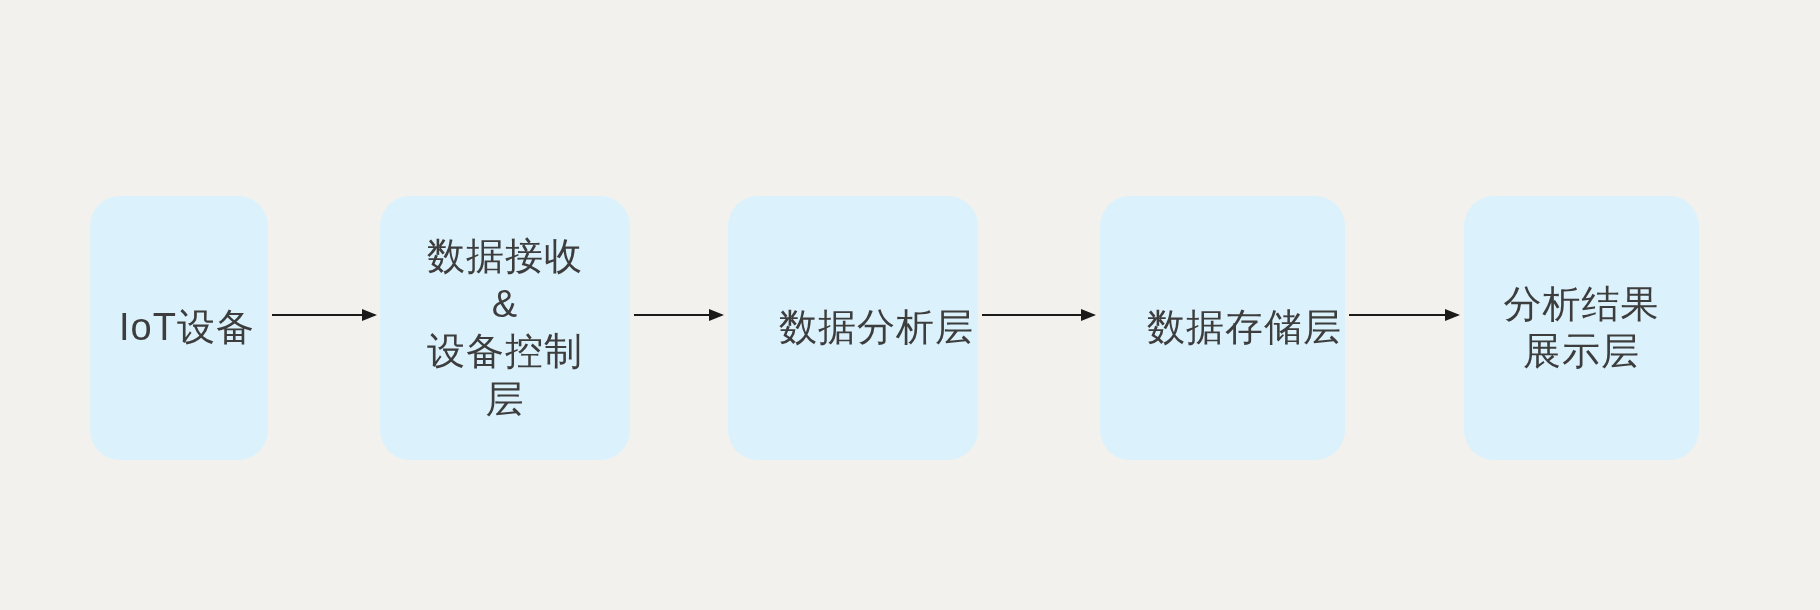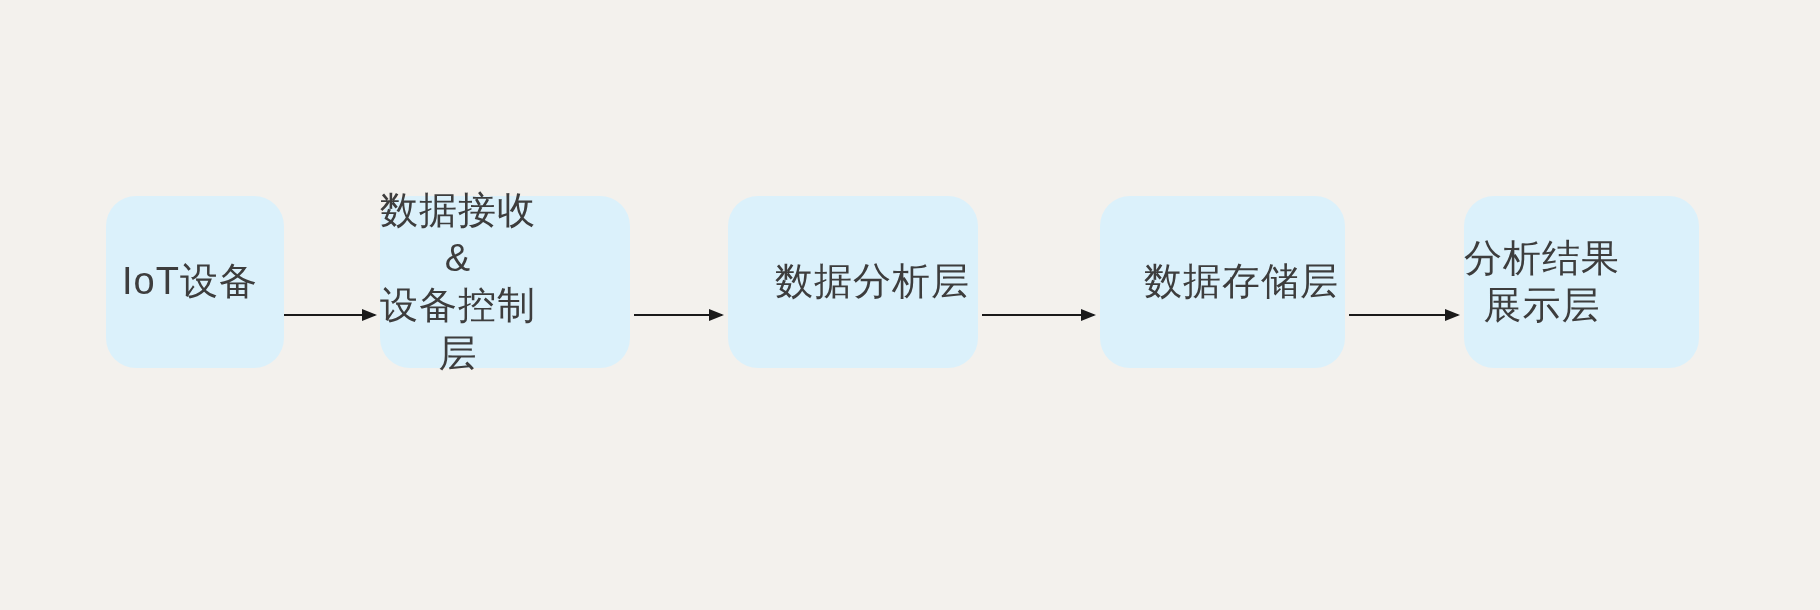--- a/index.html
+++ b/index.html
@@ -30,36 +30,37 @@
     height: 610px;
     pointer-events: none;
   }
   .arrows line {
     stroke: var(--arrow);
     stroke-width: 2;
   }
   .node {
     position: absolute;
     top: 196px;
-    height: 172px;
+    height: 264px;
     background: var(--node-fill);
     border-radius: 30px;
     display: flex;
     align-items: center;
+    justify-content: center;
     text-align: center;
   }
   .node .label {
     font-size: 38px;
     line-height: 1.25;
     color: var(--text);
     white-space: pre-line;
     font-weight: 400;
     letter-spacing: 1px;
   }
-  .node-1 { left: 106px;   width: 178px; padding-left: 16px; }
+  .node-1 { left: 90px;   width: 178px; padding-left: 16px; }
   .node-2 { left: 380px;  width: 250px; }
   .node-3 { left: 728px;  width: 250px; padding-left: 47px; }
   .node-4 { left: 1100px; width: 245px; padding-left: 44px; }
   .node-5 { left: 1464px; width: 235px; }
 </style>
 </head>
 <body>
 
 <div class="canvas">
 

